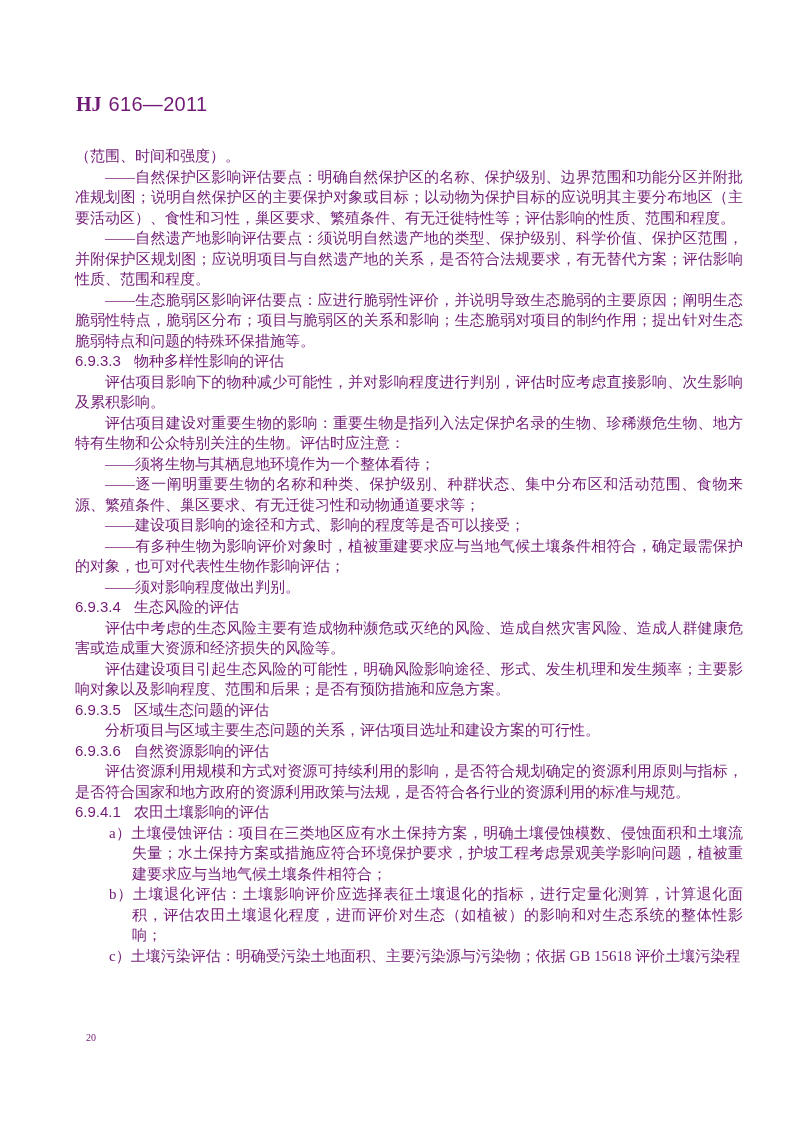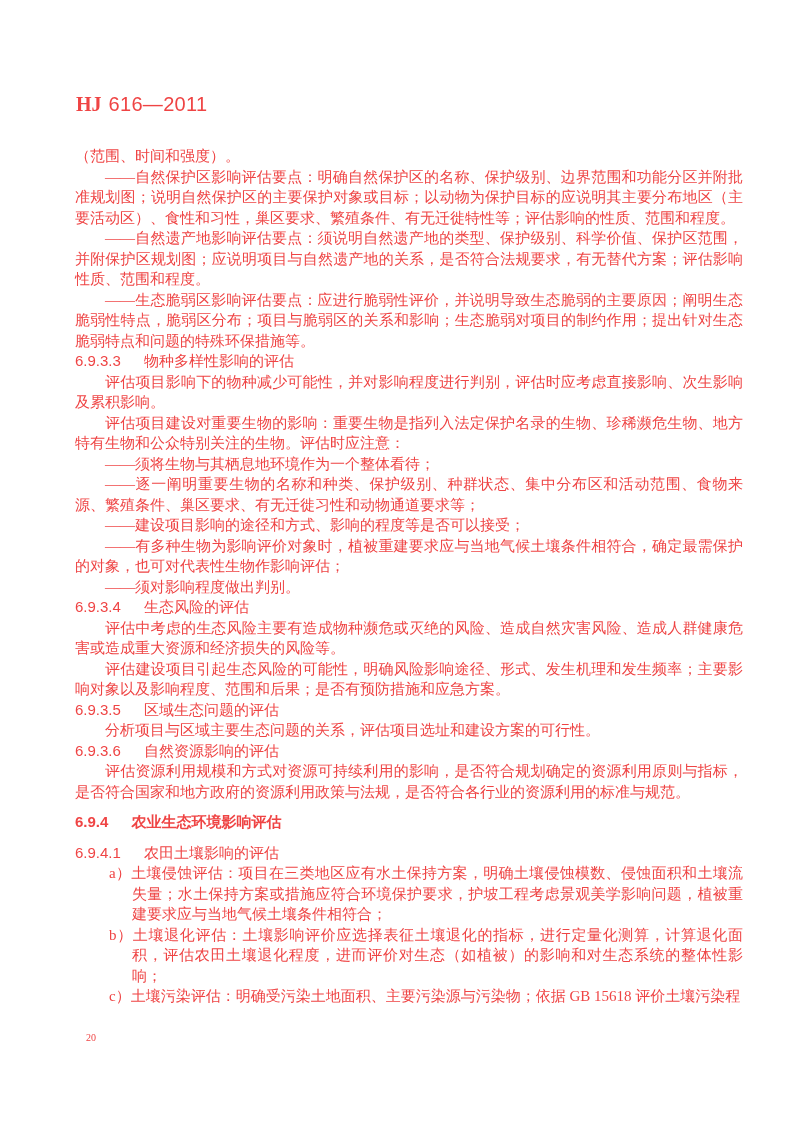--- a/index.html
+++ b/index.html
@@ -1,21 +1,21 @@
 <!DOCTYPE html>
 <html><head>
 <meta charset="utf-8">
 <style>
   html, body { margin: 0; padding: 0; background: #ffffff; }
   .page {
     position: relative;
     width: 794px;
     height: 1123px;
     background: #ffffff;
-    color: #ef4444;
+    color: #701a75;
     font-family: "Liberation Serif", "DejaVu Serif", serif;
     overflow: hidden;
   }
   .header {
     position: absolute;
     left: 76px;
     top: 92px;
     font-size: 20px;
     line-height: 24px;
     white-space: nowrap;
@@ -38,21 +38,21 @@
     line-height: 20.5px;
     text-align: justify;
     text-justify: inter-ideograph;
   }
   .para { margin: 0; text-indent: 2em; }
   .para.flush { text-indent: 0; }
   .h4 { margin: 0; font-size: 15px; font-weight: normal; }
   .h3 { margin: 10px 0; font-size: 15px; font-weight: bold; }
   .hnum {
     font-family: "Liberation Sans", "DejaVu Sans", sans-serif;
-    margin-right: 23px;
+    margin-right: 13px;
   }
   .h3 .hnum { font-weight: bold; }
   .li { margin: 0; padding-left: 57px; text-indent: -23px; }
   .footer {
     position: absolute;
     left: 86px;
     top: 1028px;
     font-size: 10px;
     line-height: 20px;
   }
@@ -91,21 +91,20 @@
     <p class="para">评估建设项目引起生态风险的可能性，明确风险影响途径、形式、发生机理和发生频率；主要影响对象以及影响程度、范围和后果；是否有预防措施和应急方案。</p>
 
     <p class="h4"><span class="hnum">6.9.3.5</span><span>区域生态问题的评估</span></p>
 
     <p class="para">分析项目与区域主要生态问题的关系，评估项目选址和建设方案的可行性。</p>
 
     <p class="h4"><span class="hnum">6.9.3.6</span><span>自然资源影响的评估</span></p>
 
     <p class="para">评估资源利用规模和方式对资源可持续利用的影响，是否符合规划确定的资源利用原则与指标，是否符合国家和地方政府的资源利用政策与法规，是否符合各行业的资源利用的标准与规范。</p>
 
-    <p class="h3"><span class="hnum">6.9.4</span><span>农业生态环境影响评估</span></p>
 
     <p class="h4"><span class="hnum">6.9.4.1</span><span>农田土壤影响的评估</span></p>
 
     <p class="li"><span>a）</span><span>土壤侵蚀评估：项目在三类地区应有水土保持方案，明确土壤侵蚀模数、侵蚀面积和土壤流失量；水土保持方案或措施应符合环境保护要求，护坡工程考虑景观美学影响问题，植被重建要求应与当地气候土壤条件相符合；</span></p>
     <p class="li"><span>b）</span><span>土壤退化评估：土壤影响评价应选择表征土壤退化的指标，进行定量化测算，计算退化面积，评估农田土壤退化程度，进而评价对生态（如植被）的影响和对生态系统的整体性影响；</span></p>
     <p class="li"><span>c）</span><span>土壤污染评估：明确受污染土地面积、主要污染源与污染物；依据 GB 15618 评价土壤污染程</span></p>
 
   </div>
 
   <div class="footer">20</div>

